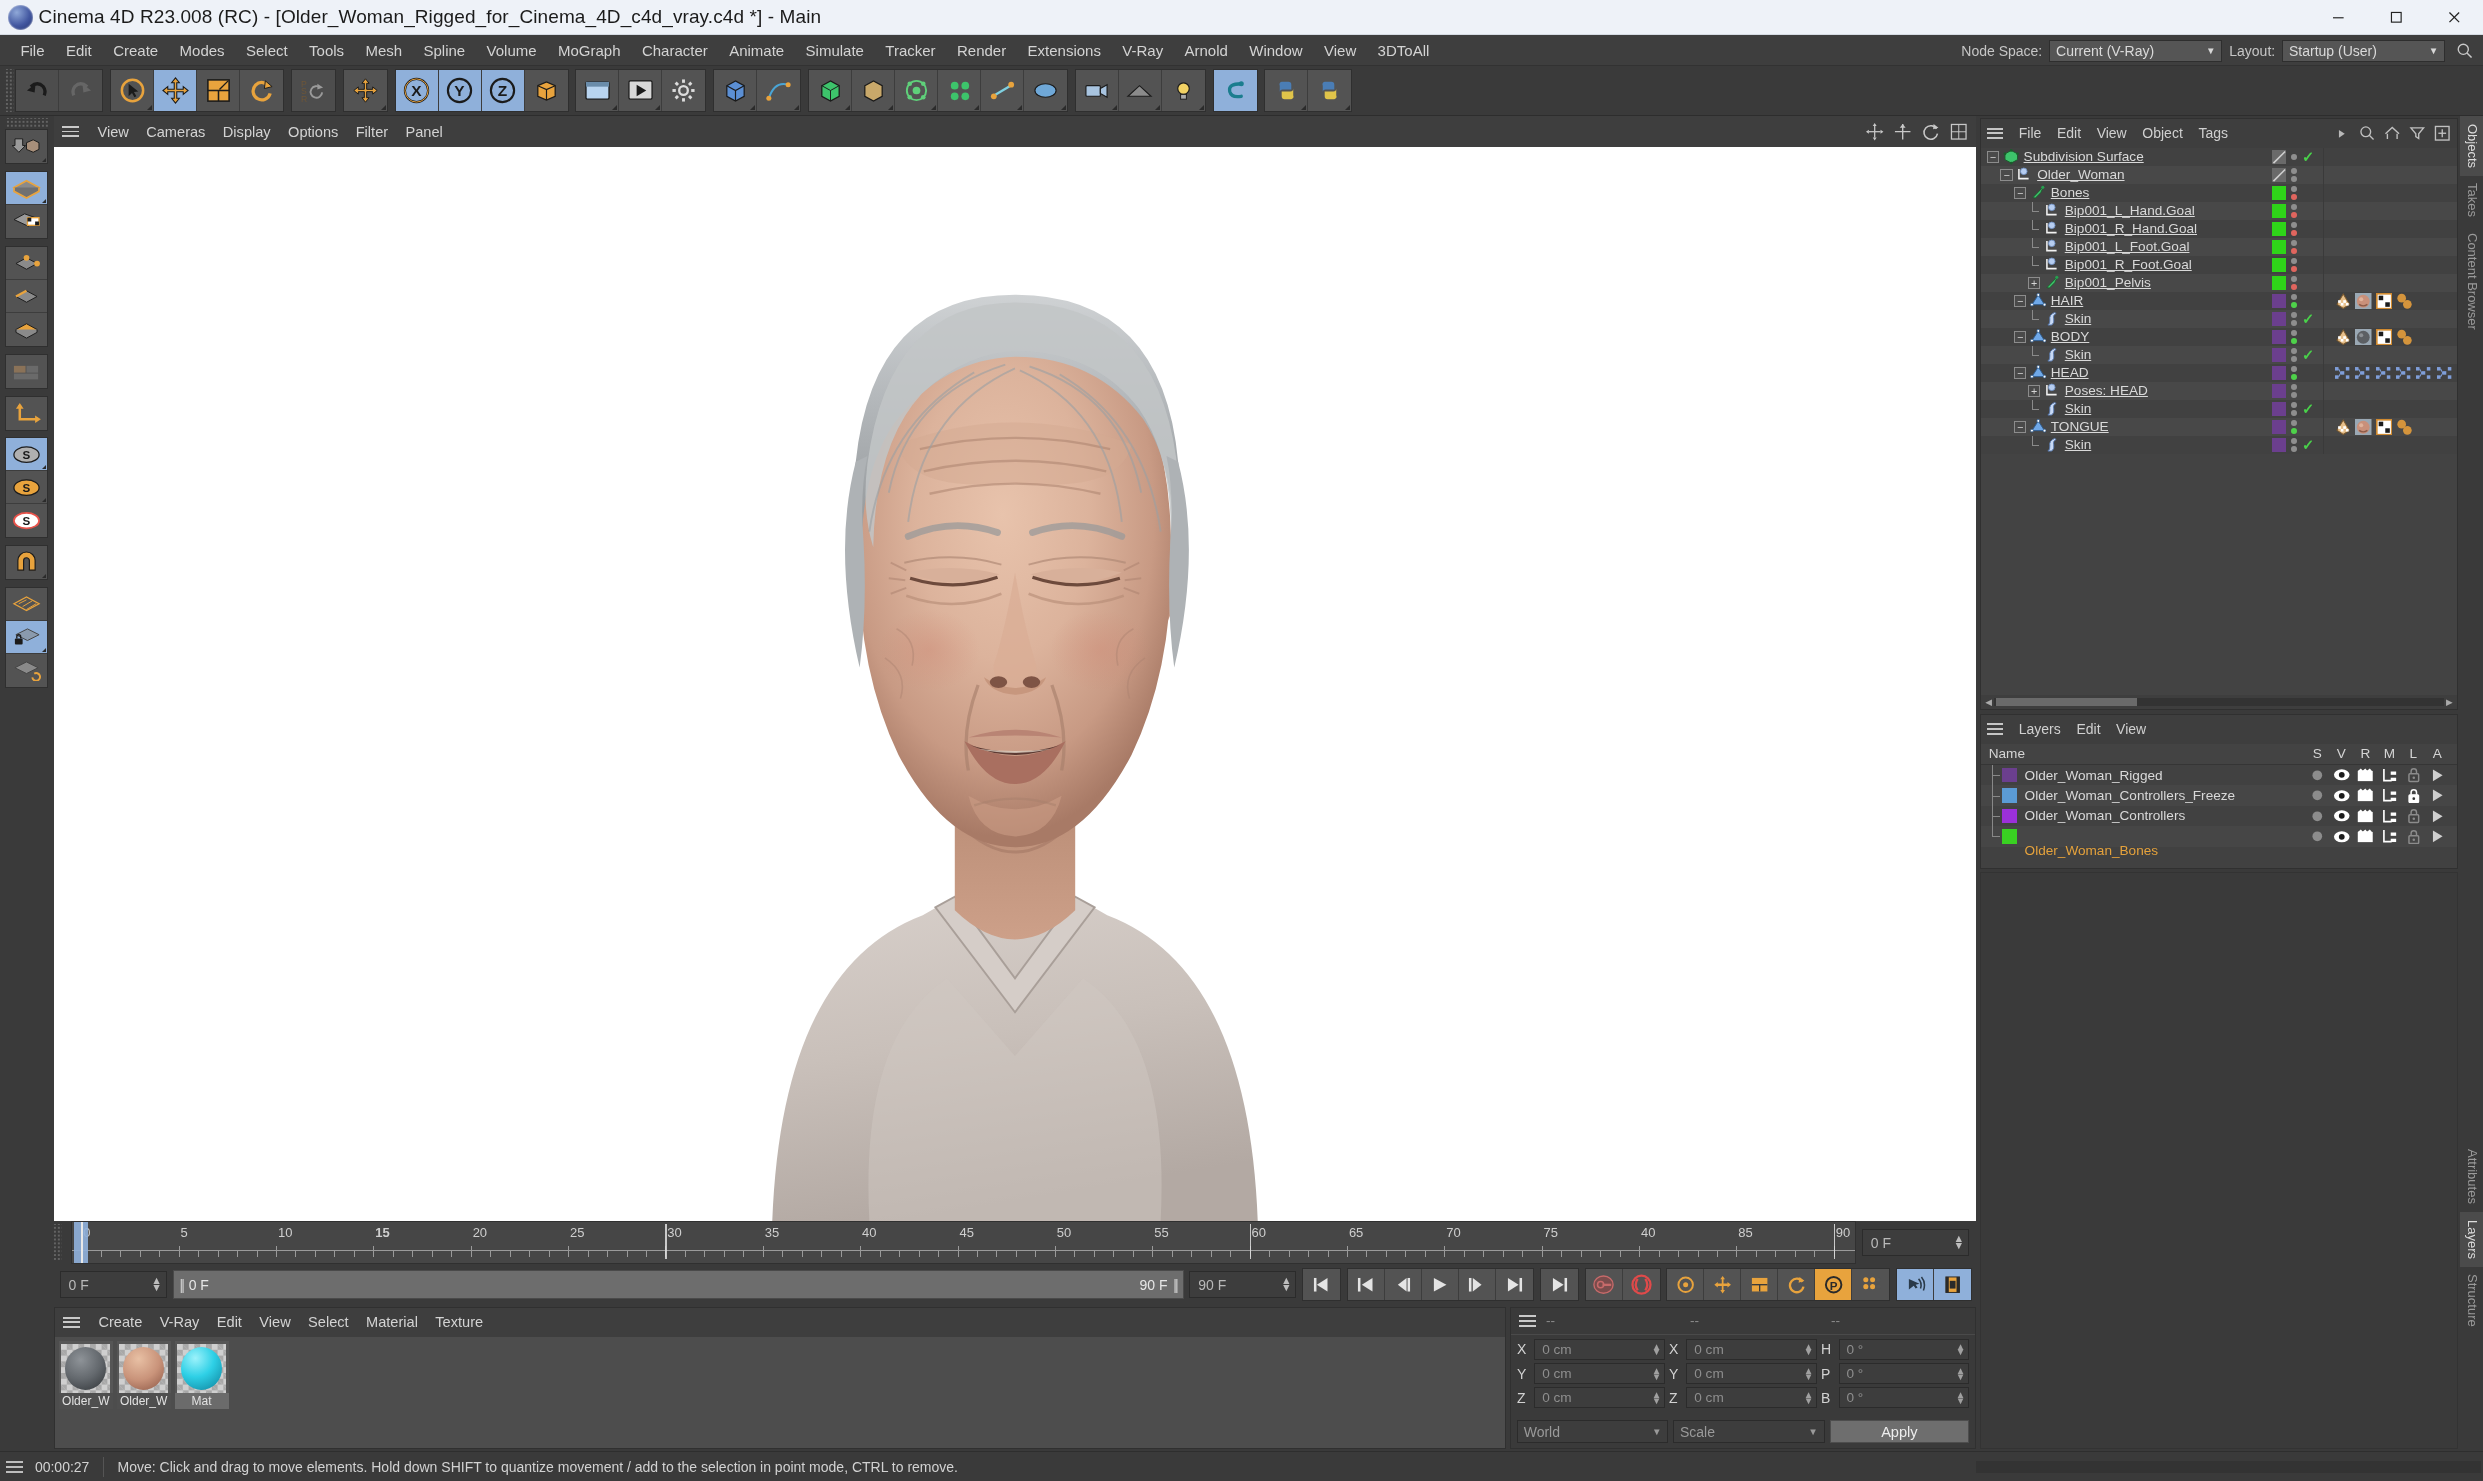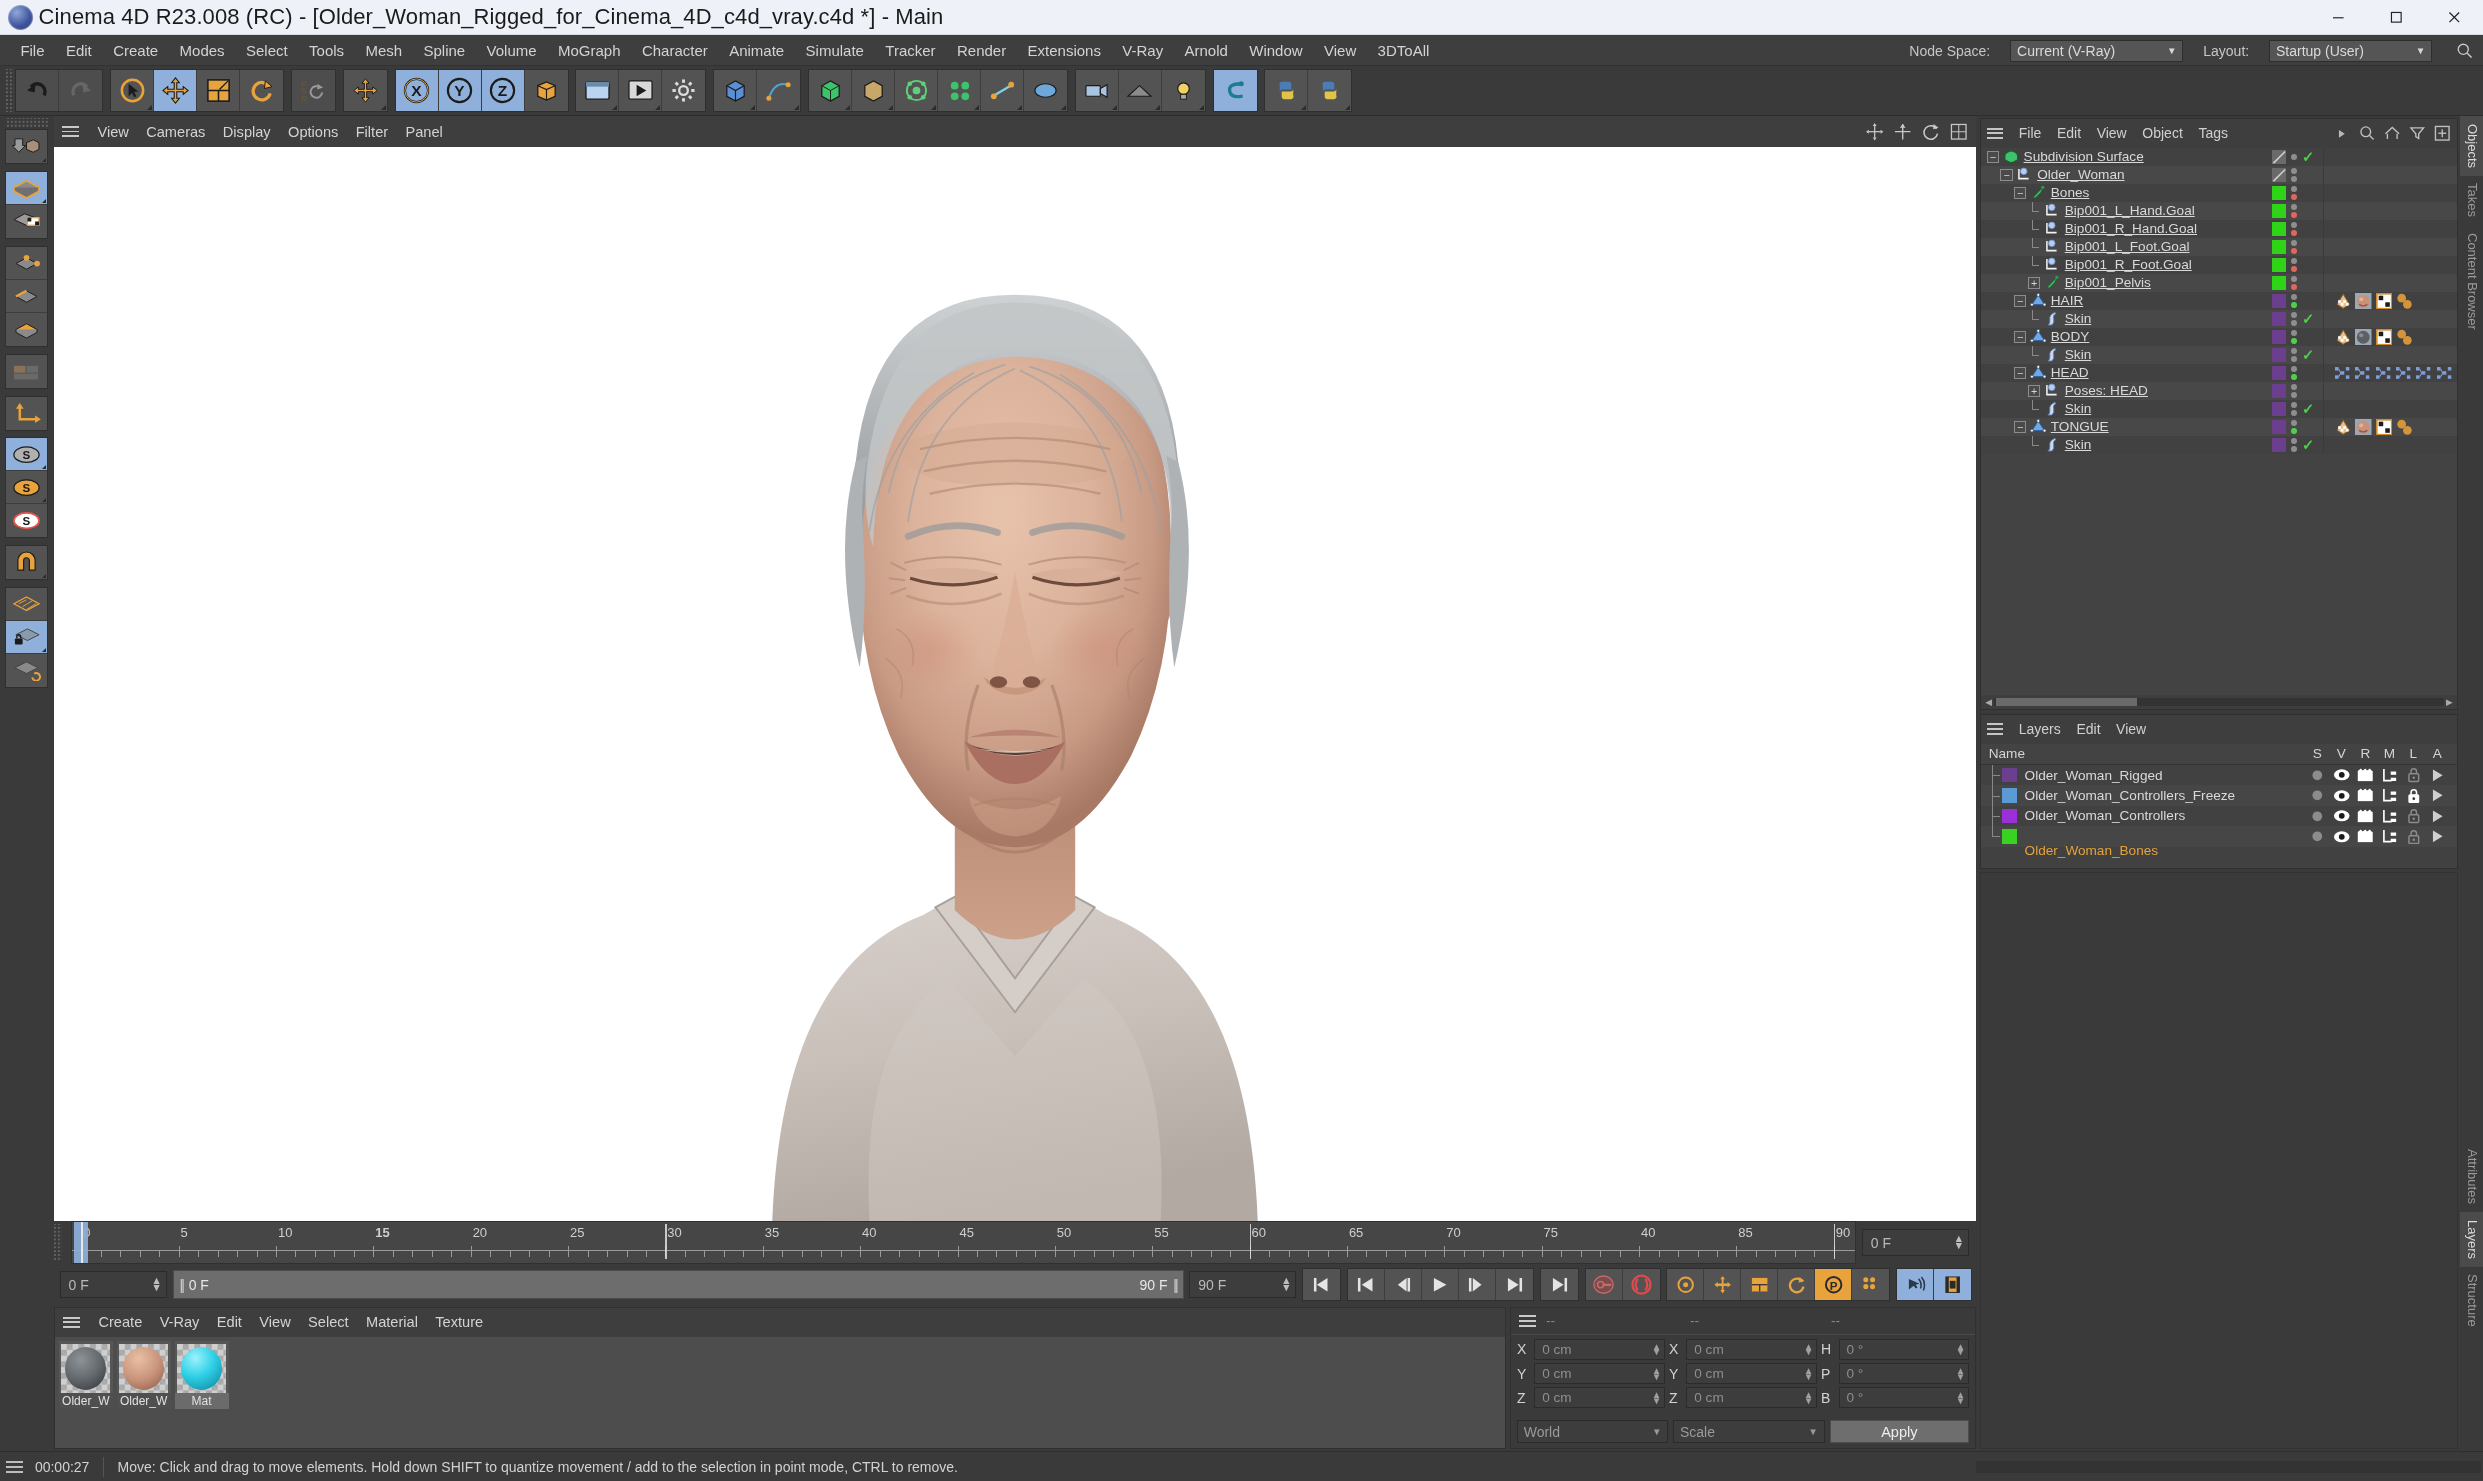--- a/index.html
+++ b/index.html
@@ -16,32 +16,32 @@
   .titlebar {
     height: 35px; background: #eef2f8; display: flex; align-items: center;
     flex: 0 0 35px; position: relative; border-bottom: 1px solid #d5dbe3;
   }
   .titlebar .tb-icon { width: 25px; height: 25px; margin-left: 7.8px; margin-right: 5.8px;
     border-radius: 50%;
     background: radial-gradient(circle at 35% 30%, #8fa8d8 0%, #4257a0 55%, #20306b 100%);
     box-shadow: inset 0 0 1.9px #fff;
     flex: 0 0 25px;
   }
-  .titlebar .tb-title { font-size: 22px; color: #1b1b1b; white-space: nowrap; letter-spacing: 0.1px; }
+  .titlebar .tb-title { font-size: 19px; color: #1b1b1b; white-space: nowrap; letter-spacing: 0.1px; }
   .tb-winbtns { position: absolute; right: 0; top: 0; height: 35px; display: flex; }
   .tb-winbtn { width: 58px; height: 35px; display: flex; align-items: center; justify-content: center; color: #2a2a2a; font-size: 16.5px; }
   .tb-winbtn svg { display: block; }
 
   
   .menubar {
     height: 31px; flex: 0 0 31px; background: #3e3e3e; display: flex; align-items: center;
     padding-left: 9.7px; position: relative; border-bottom: 1px solid #323232;
   }
   .menu-item { color: #d3d3d3; font-size: 15px; padding: 3.9px 10.7px; white-space: nowrap; line-height: 1; }
-  .menubar-right { position: absolute; right: 5.8px; top: 0; height: 31px; display: flex; align-items: center; gap: 20px; }
+  .menubar-right { position: absolute; right: 5.8px; top: 0; height: 31px; display: flex; align-items: center; gap: 7px; }
   .mb-label { color: #c6c6c6; font-size: 14px; }
   .mb-select {
     height: 22px; min-width: 173px; background: #555555; border: 1px solid #2e2e2e;
     color: #dadada; font-size: 14px; display: flex; align-items: center; padding: 0 5.8px;
     justify-content: space-between; gap: 7.8px;
   }
   .mb-select .chev { font-size: 9.7px; color: #d8d8d8; }
   .mb-search { width: 25px; height: 25px; display: flex; align-items: center; justify-content: center; }
 
   

